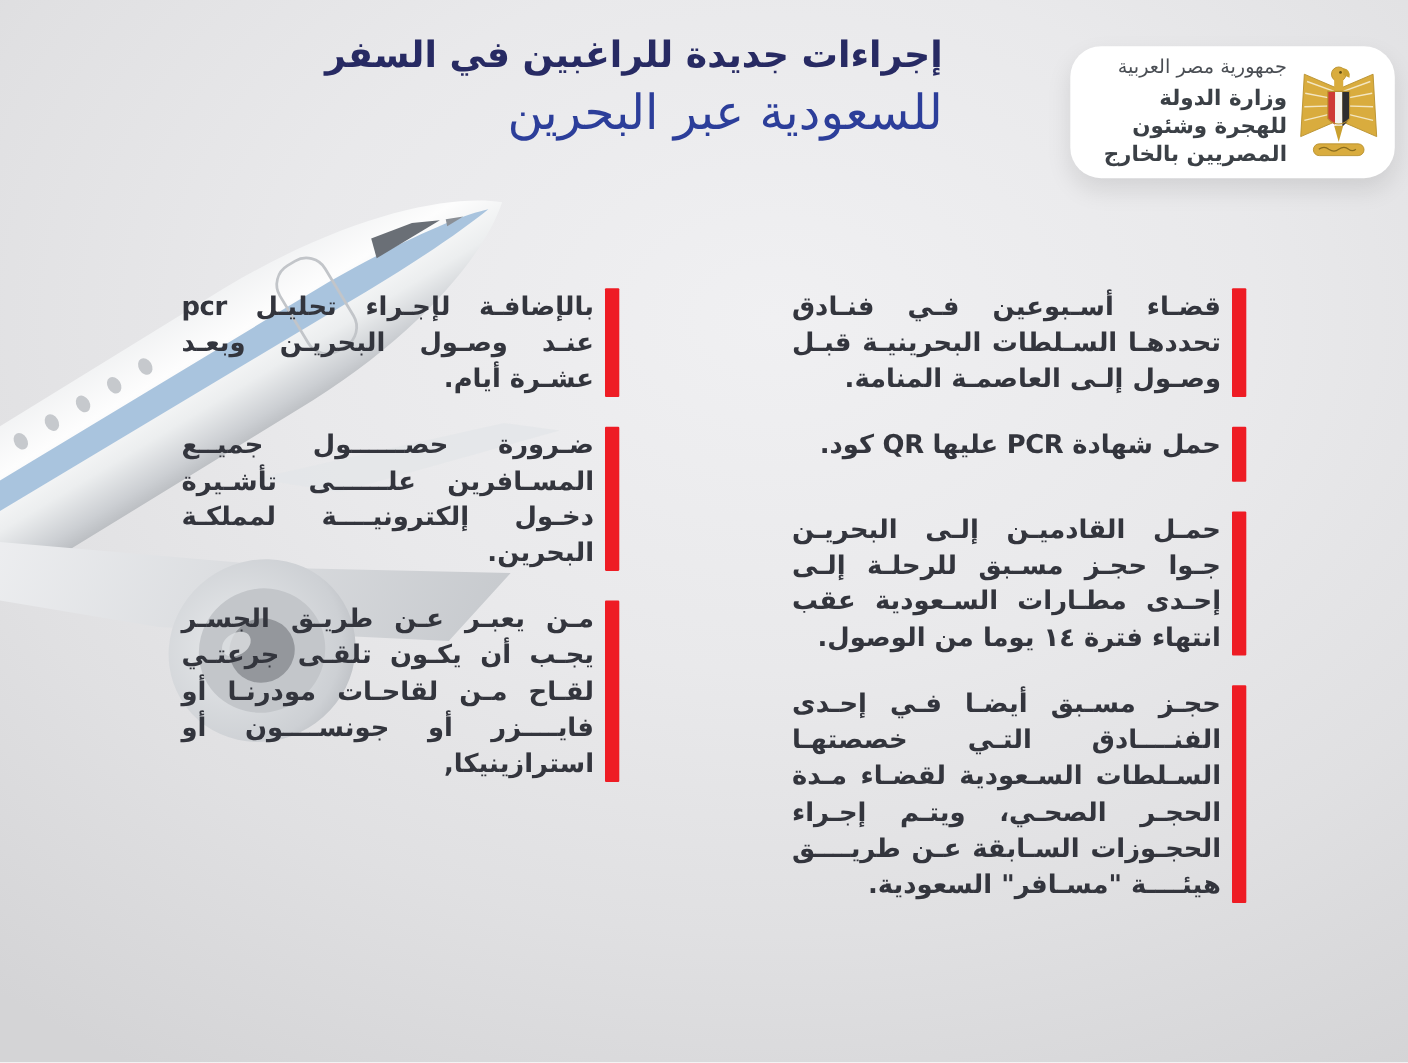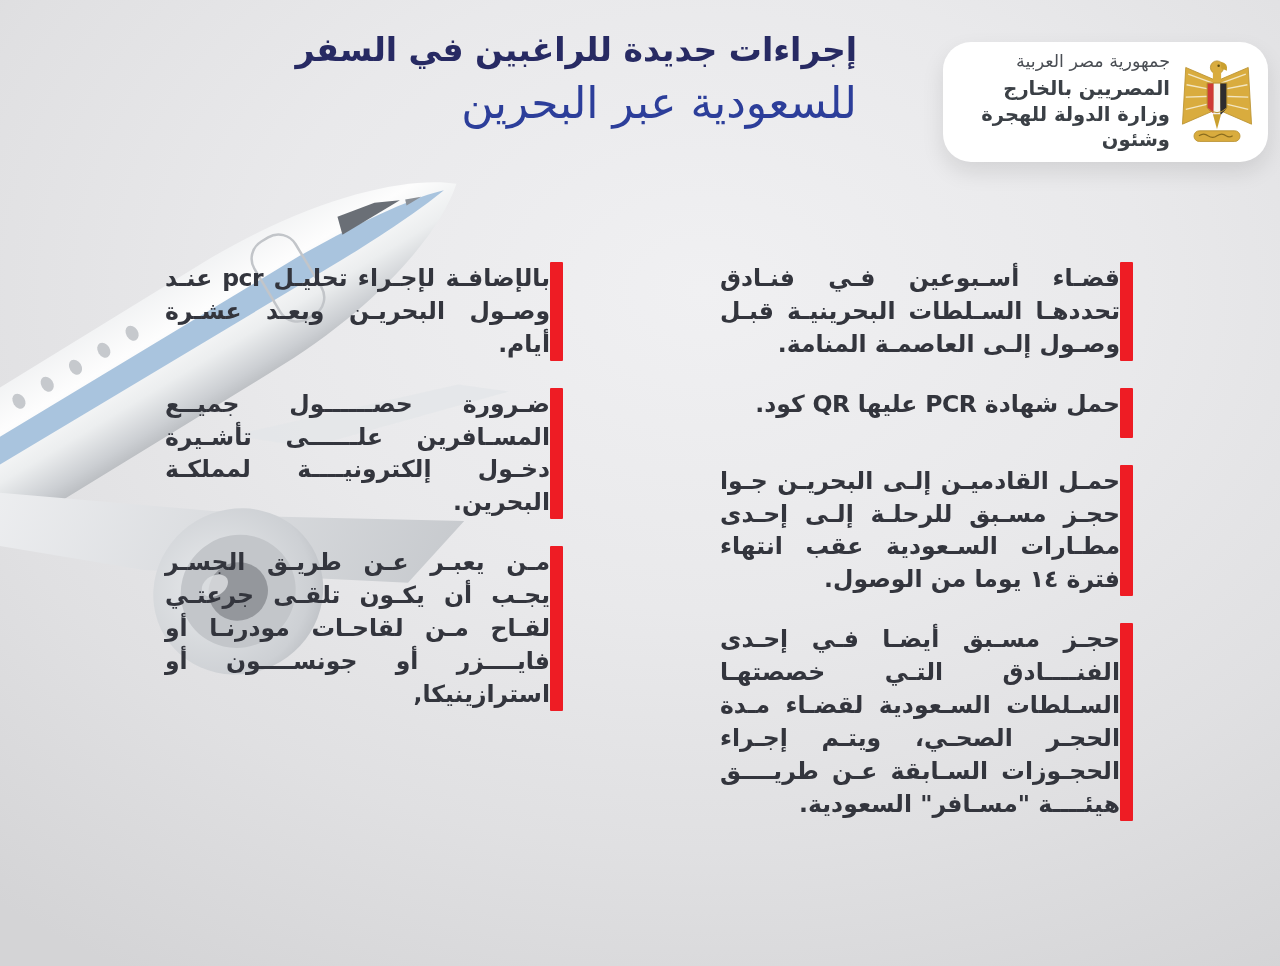--- a/index.html
+++ b/index.html
@@ -35,36 +35,36 @@
     font-size:33px;font-weight:bold;color:var(--title-navy);
     white-space:nowrap;letter-spacing:-1px;
   }
   .title-line2{
     font-size:44px;font-weight:normal;color:var(--title-blue);
     margin-top:8px;letter-spacing:-1px;
   }
 
   
   .logobox{
-    position:absolute;right:12px;top:42px;width:325px;height:120px;z-index:3;
+    position:absolute;right:12px;top:42px;width:295px;height:120px;z-index:3;
     background:#ffffff;border-radius:28px;
     box-shadow:0 10px 22px rgba(0,0,0,0.10);
     display:flex;flex-direction:row-reverse;align-items:center;
     padding:8px 14px 8px 18px;gap:10px;
   }
   .eagle{flex:0 0 74px;height:104px;}
   .logotext{flex:1;direction:rtl;text-align:right;color:#3b4046;}
   .logo-country{font-size:17.5px;font-weight:normal;color:#4a4e54;margin-bottom:5px;letter-spacing:-0.5px;}
   .logo-ministry{font-size:19.5px;font-weight:bold;line-height:1.3;letter-spacing:-0.5px;}
 
   
   .col{position:absolute;z-index:2;}
   .col-right{top:262px;right:147px;width:413px;}
   .col-left{top:262px;left:165px;width:398px;}
-  .item{display:flex;direction:rtl;margin-bottom:27px;}
+  .item{display:flex;direction:rtl;gap:10px;margin-bottom:27px;}
   .bar{flex:0 0 13px;background:var(--red);min-height:50px;border-radius:1px;}
   .txt{
     flex:1;direction:rtl;text-align:justify;
     font-size:23.5px;font-weight:bold;line-height:1.40;
     color:var(--body-text);letter-spacing:-0.4px;
   }
 </style>
 </head>
 <body>
 
@@ -173,22 +173,22 @@
         <path d="M 33,32 L 57,32 L 57,62 Q 45,74 33,62 Z" fill="none" stroke="#b8902e" stroke-width="1.2"></path>
 
         <path d="M 40,70 L 45,88 L 50,70 Z" fill="#caa02f"></path>
 
         <rect x="17" y="90" width="56" height="13" rx="6.5" fill="#d9ac3e" stroke="#b8902e" stroke-width="1"></rect>
         <path d="M 23,96 q 6,-4 11,0 q 6,4 11,0 q 6,-4 11,0 q 4,3 8,0" fill="none" stroke="#8a6d1f" stroke-width="1.4"></path>
       </svg>
     </div>
     <div class="logotext">
       <div class="logo-country">جمهورية مصر العربية</div>
+      <div class="logo-ministry">وزارة الدولة للهجرة وشئون</div>
       <div class="logo-ministry">المصريين بالخارج</div>
-      <div class="logo-ministry">وزارة الدولة للهجرة وشئون</div>
     </div>
   </div>
 
   <div class="col col-right">
     <div class="item">
       <div class="bar"></div>
       <div class="txt">قضـاء أسـبوعين فـي فنـادق تحددهـا السـلطات البحرينيـة قبـل وصـول إلـى العاصمـة المنامة.</div>
     </div>
     <div class="item">
       <div class="bar"></div>

